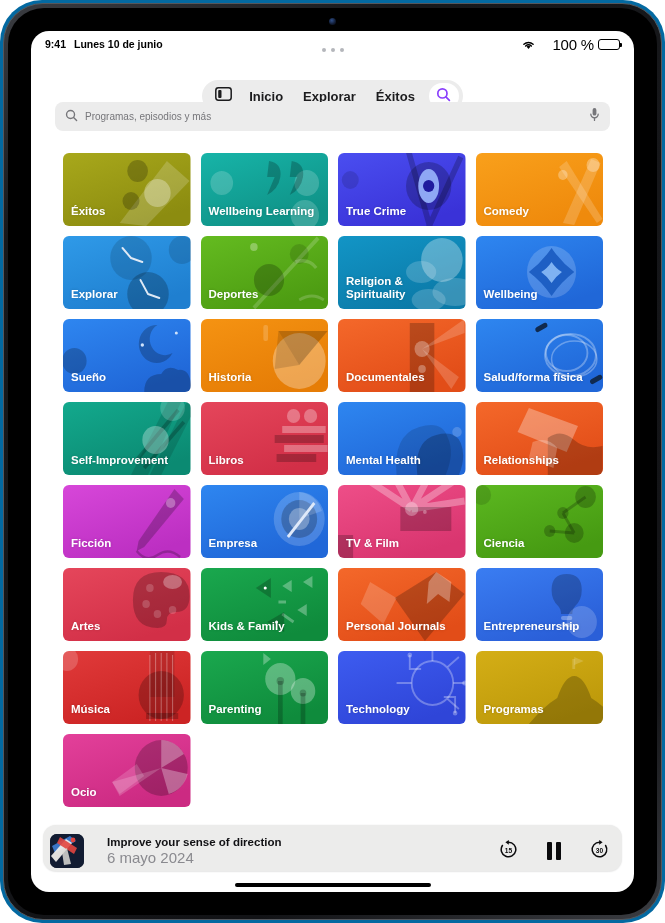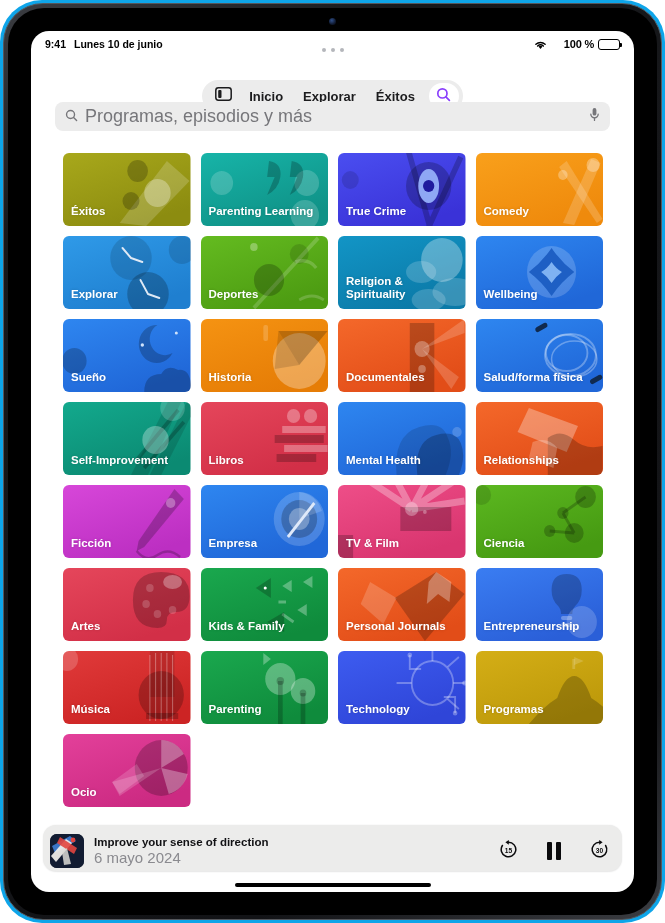--- a/index.html
+++ b/index.html
@@ -7,21 +7,21 @@
     width: 665px; height: 923px;
     background: #ffffff;
     font-family: "Liberation Sans", sans-serif;
     overflow: hidden;
   }
 
   
   .device {
     position: absolute; left: 0; top: 0;
     width: 665px; height: 923px;
-    background: #0ea5e9;
+    background: #0369a1;
     border-radius: 42px;
     overflow: hidden;
   }
   .bezel-outline {
     position: absolute; left: 3px; top: 3px;
     width: 659px; height: 917px;
     border-radius: 40px;
     border: 1px solid #55575c;
     background: linear-gradient(150deg,#3b3d42 0%, #17181b 18%, #121316 82%, #3b3d42 100%);
   }
@@ -52,21 +52,21 @@
     padding: 0 14px;
     font-size: 10.5px; font-weight: bold; color: #000;
   }
   .status-left { display: flex; align-items: center; gap: 8px; }
   .status-time { font-weight: bold; }
   .status-date { font-weight: bold; }
   .status-right {
     margin-left: auto; display: flex; align-items: center; gap: 4px;
   }
   .wifi-icon { display: block; }
-  .batt-pct { font-size: 11px; font-weight: bold; letter-spacing: -0.2px; margin-left: 12px; }
+  .batt-pct { font-size: 15px; font-weight: normal; letter-spacing: -0.2px; margin-left: 12px; }
   .battery {
     width: 22px; height: 11px; border: 1.2px solid #000;
     border-radius: 3px; position: relative; padding: 1.3px;
   }
   .battery::after {
     content: ""; position: absolute; right: -3.2px; top: 3.2px;
     width: 1.8px; height: 4px; background: #000; border-radius: 0 1px 1px 0;
   }
   .battery-fill { width: 100%; height: 100%; background: #000; border-radius: 1.2px; }
 
@@ -106,21 +106,21 @@
   
   .searchwrap {
     position: absolute; left: 24px; top: 71px;
     width: 555px; height: 29px;
   }
   .searchfield {
     width: 100%; height: 100%;
     background: #ececec; border-radius: 8px;
     display: flex; align-items: center; padding: 0 10px; gap: 7px;
   }
-  .search-ph { font-size: 18px; color: #76767a; flex: 1; }
+  .search-ph { font-size: 10px; color: #76767a; flex: 1; }
   .mic-icon { margin-left: auto; }
 
   
   .grid {
     position: absolute; left: 32px; top: 122px;
     width: 540px;
     display: grid;
     grid-template-columns: repeat(4, 1fr);
     gap: 10px 10px;
   }
@@ -142,20 +142,21 @@
 
   
   .player {
     position: absolute; left: 12px; bottom: 21px;
     width: 579px; height: 46px;
     background: #ececeb;
     border-radius: 13px;
     display: flex; align-items: center;
     padding: 6px 12px 0 7px;
     box-shadow: 0 0.5px 1.5px rgba(0,0,0,0.10);
+    gap: 13px;
   }
   .pl-art {
     width: 34px; height: 34px; border-radius: 7px;
     background: #10192c; overflow: hidden; position: relative;
     flex-shrink: 0;
   }
   .pl-text { margin-left: 10px; min-width: 0; }
   .pl-title {
     font-size: 11.5px; font-weight: bold; color: #111114;
     white-space: nowrap; overflow: hidden; text-overflow: ellipsis;
@@ -282,21 +283,21 @@
                   <stop offset="1" stop-color="#0f9287"></stop>
                 </linearGradient>
               </defs>
       <rect width="135" height="73" fill="url(#g_language-learning)"></rect>
               <circle cx="22" cy="30" r="12" fill="rgba(255,255,255,0.18)"></circle>
               <circle cx="112" cy="30" r="13" fill="rgba(255,255,255,0.18)"></circle>
              <circle cx="110" cy="62" r="15" fill="rgba(255,255,255,0.18)"></circle>
              <path d="M72 8 q14 2 12 16 -2 12 -14 18 l8-18 -8 0 z" fill="rgba(0,0,0,0.22)"></path>
              <path d="M96 8 q14 2 12 16 -2 12 -14 18 l8-18 -8 0 z" fill="rgba(0,0,0,0.22)"></path>
             </svg></div>
-          <div class="tile-label">Parenting Learning</div>
+          <div class="tile-label">Wellbeing Learning</div>
         </div>
         <div class="tile">
           <div class="tile-art"><svg width="100%" height="100%" viewBox="0 0 135 73" preserveAspectRatio="none">
               <defs>
                 <linearGradient id="g_true-crime" x1="0" y1="0" x2="0.55" y2="1">
       <stop offset="0" stop-color="#4a4ef0"></stop>
                   <stop offset="1" stop-color="#3a32d8"></stop>
                 </linearGradient>
               </defs>
       <rect width="135" height="73" fill="url(#g_true-crime)"></rect>

